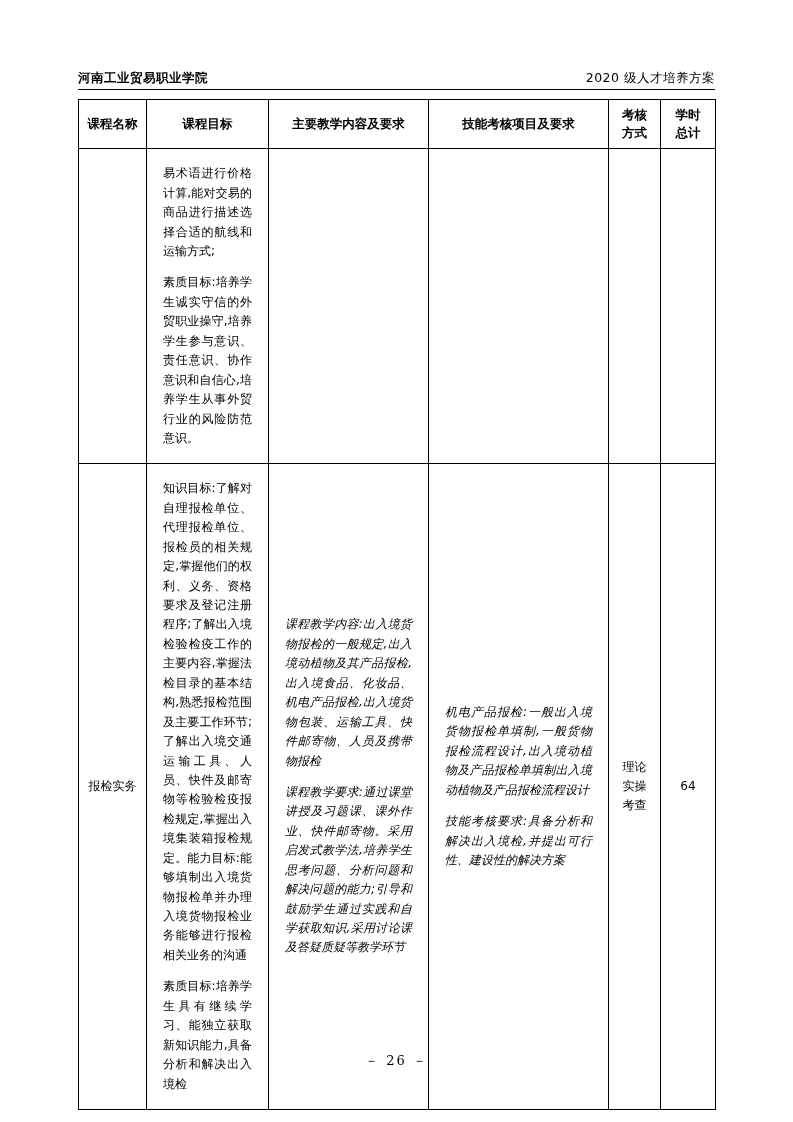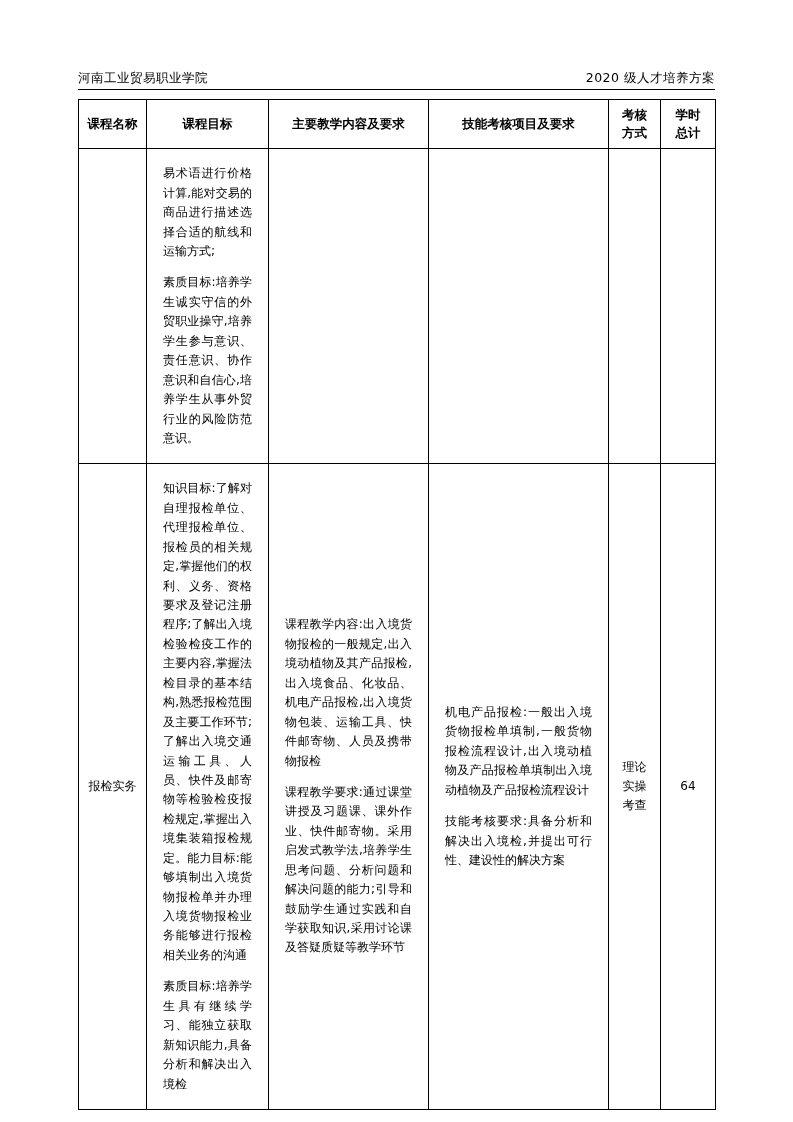--- a/index.html
+++ b/index.html
@@ -29,20 +29,21 @@
     justify-content: space-between;
     align-items: flex-end;
     font-size: 12.5px;
     line-height: 1.2;
     padding-bottom: 4px;
     border-bottom: 1px solid #000;
     margin-bottom: 9px;
   }
   .header .left {
     letter-spacing: 0.5px;
+    font-weight: bold;
   }
   .header .right {
     letter-spacing: 0.5px;
   }
   
   table.course-table {
     border-collapse: collapse;
     table-layout: fixed;
     width: 637px;
     font-size: 12px;
@@ -75,20 +76,21 @@
     vertical-align: middle;
   }
   td.justify {
     text-align: justify;
     text-align-last: left;
     vertical-align: top;
   }
   td.mid {
     text-align: justify;
     vertical-align: middle;
+    font-style: italic;
   }
   .para {
     margin: 12px;
     text-align: justify;
   }
   .para + .para {
     margin-top: 0;
   }
   
   .footer {
@@ -168,14 +170,17 @@
         <td class="center">
           <span>理论</span><br>
           <span>实操</span><br>
           <span>考查</span>
         </td>
         <td class="center">64</td>
       </tr>
     </tbody>
   </table>
 
+  <div class="footer">
+    <span class="pagenum">－ 26 －</span>
+  </div>
 
 </div>
 
 </body></html>

